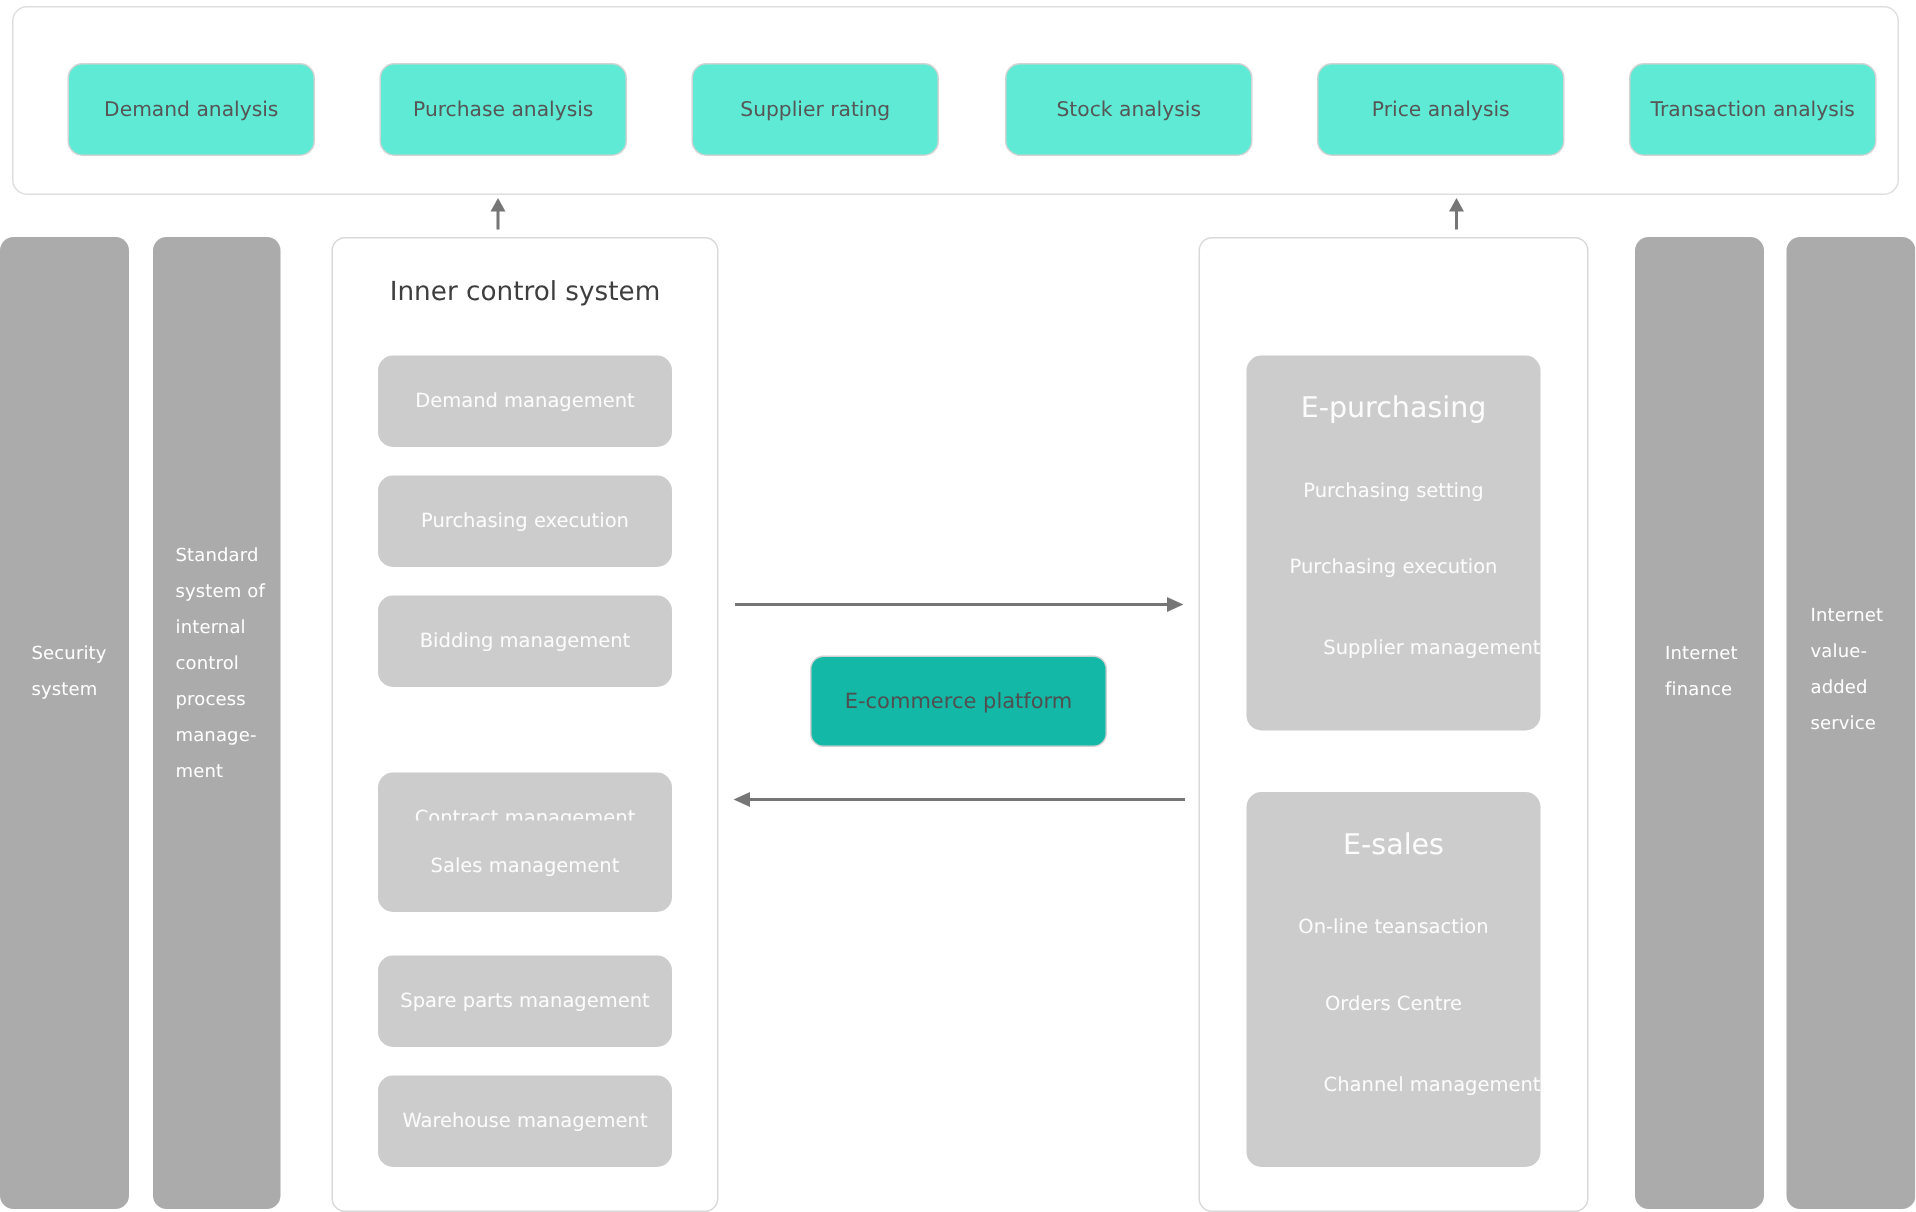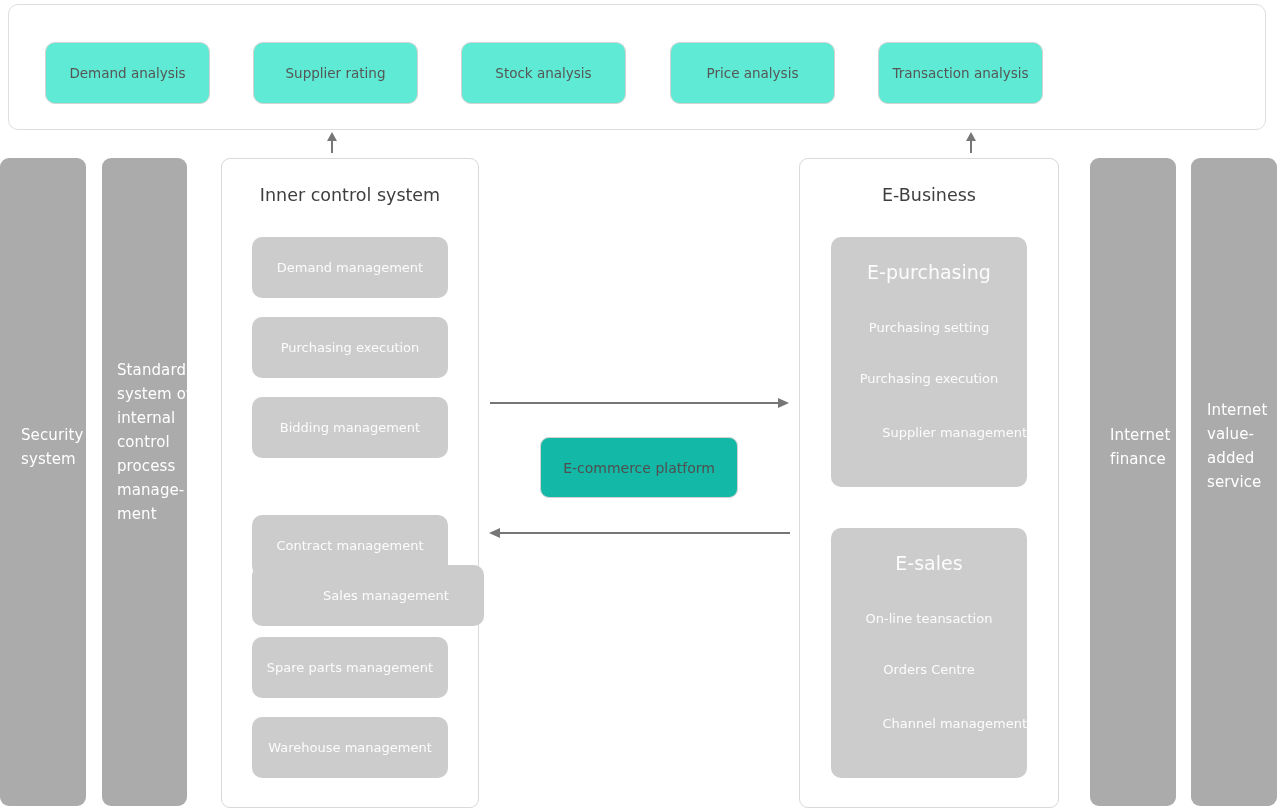--- a/index.html
+++ b/index.html
@@ -37,21 +37,21 @@
     border-left:11px solid #767676;}
   .head-left{position:absolute;width:0;height:0;
     border-top:5px solid transparent;border-bottom:5px solid transparent;
     border-right:11px solid #767676;}
 
   
   .vbar{
     position:absolute;top:158px;height:648px;background:#ababab;border-radius:9px;
   }
   .vbar .label{
-    position:absolute;color:#ffffff;font-size:15px;line-height:24px;
+    position:absolute;color:#ffffff;font-size:12px;line-height:24px;
     white-space:pre;letter-spacing:0.1px;
   }
   .bar-security{left:0;width:86px;}
   .bar-security .label{left:21px;top:265px;}
   .bar-standard{left:102px;width:85px;}
   .bar-standard .label{left:15px;top:200px;}
   .bar-finance{left:1090px;width:86px;}
   .bar-finance .label{left:20px;top:265px;}
   .bar-value{left:1191px;width:86px;}
   .bar-value .label{left:16px;top:240px;}
@@ -72,21 +72,21 @@
   .ic-item{
     position:absolute;left:30px;width:196px;height:61px;
     background:#cccccc;border-radius:10px;
     display:flex;align-items:center;justify-content:center;
     color:#fcfcfc;font-size:13px;white-space:nowrap;
   }
   .ic-item:nth-of-type(1){top:78px;}
   .ic-item:nth-of-type(2){top:158px;}
   .ic-item:nth-of-type(3){top:238px;}
   .ic-item:nth-of-type(4){top:332px;margin-top:24px;}
-  .ic-item:nth-of-type(5){top:406px;padding-left:36px;}
+  .ic-item:nth-of-type(5){top:388px;}
   .ic-item:nth-of-type(6){top:478px;}
   .ic-item:nth-of-type(7){top:558px;}
 
   
   .eb-group{
     position:absolute;left:31px;width:196px;height:250px;
     background:#cccccc;border-radius:10px;color:#fcfcfc;
   }
   .eb-group.g1{top:78px;}
   .eb-group.g2{top:369px;}
@@ -110,20 +110,21 @@
     font-size:14px;color:#4f4f4f;white-space:nowrap;
   }
 </style>
 </head>
 <body>
 
 <div class="canvas">
 
   <div class="top-container">
     <div class="top-box">Demand analysis</div>
+    <div class="top-box">Purchase analysis</div>
     <div class="top-box">Supplier rating</div>
     <div class="top-box">Stock analysis</div>
     <div class="top-box">Price analysis</div>
     <div class="top-box">Transaction analysis</div>
   </div>
 
   <div>
     <div class="vline" style="left:331px;top:140px;height:13px;"></div>
     <div class="head-up" style="left:327px;top:132px;"></div>
   </div>
@@ -162,21 +163,20 @@
     <div class="head-right" style="left:778px;top:398px;"></div>
   </div>
   <div>
     <div class="hline" style="left:500px;top:532px;width:290px;"></div>
     <div class="head-left" style="left:489px;top:528px;"></div>
   </div>
 
   <div class="ecp">E-commerce platform</div>
 
   <div class="panel panel-eb">
-    <h2 class="panel-title" style="margin:0;font-weight:500;">E-Business</h2>
 
     <div class="eb-group g1">
       <div class="eb-heading">E-purchasing</div>
       <div class="eb-item i1">Purchasing setting</div>
       <div class="eb-item i2">Purchasing execution</div>
       <div class="eb-item i3">Supplier management</div>
     </div>
 
     <div class="eb-group g2">
       <div class="eb-heading">E-sales</div>

